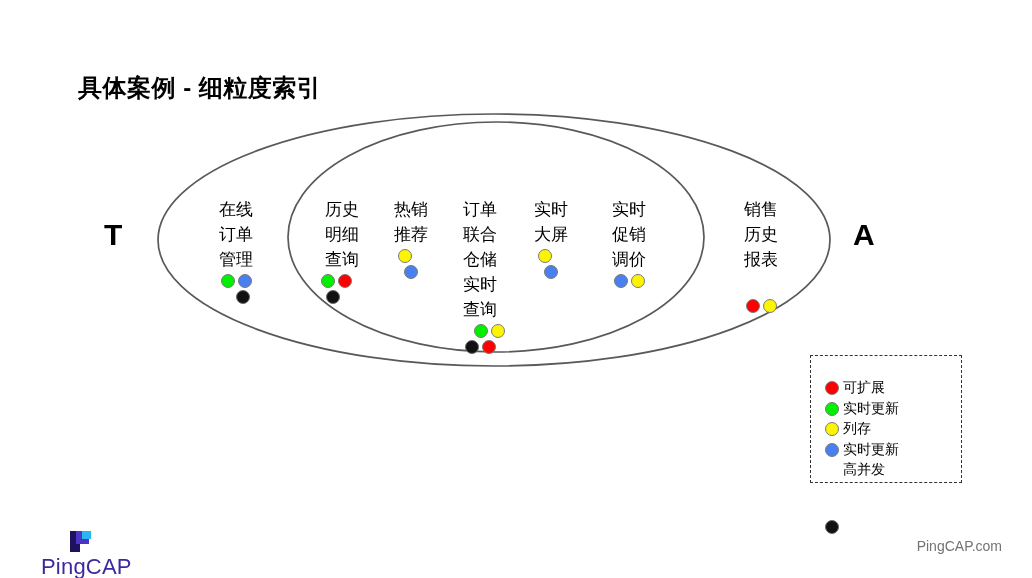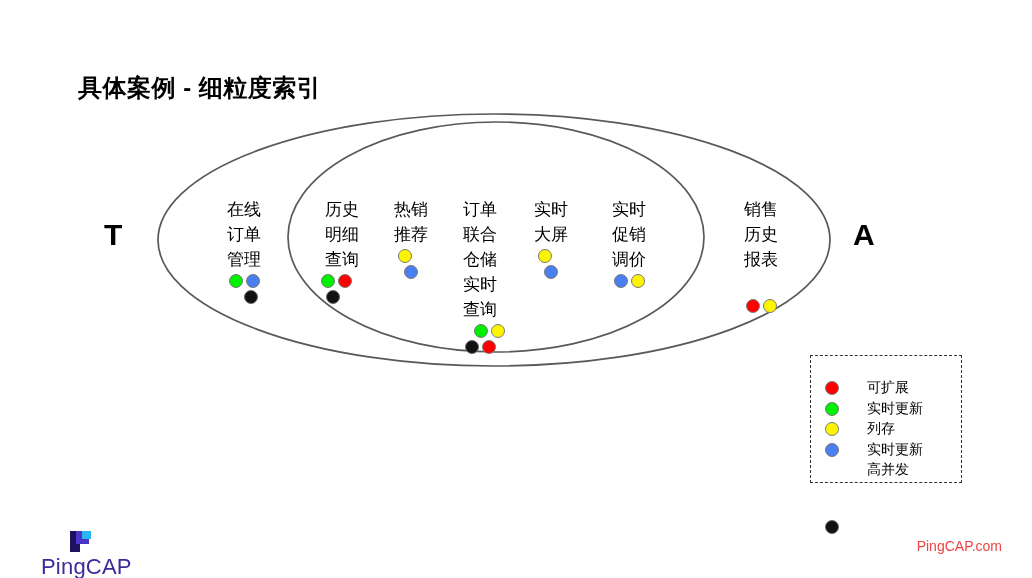--- a/index.html
+++ b/index.html
@@ -78,21 +78,21 @@
     border: 1.2px solid #7a7a7a;
     box-sizing: border-box;
   }
   .dot.red    { background: #fe0000; }
   .dot.green  { background: #00f000; }
   .dot.yellow { background: #fcf400; }
   .dot.blue   { background: #4a7ff0; }
   .dot.black  { background: #111111; border-color: #6a6a6a; }
 
   
-  .node-1 { left: 212px; top: 198px; width: 64px; }
+  .node-1 { left: 204px; top: 198px; width: 64px; }
   .node-2 { left: 312px; top: 198px; width: 60px; }
   .node-3 { left: 382px; top: 198px; width: 58px; }
   .node-4 { left: 452px; top: 198px; width: 56px; }
   .node-5 { left: 522px; top: 198px; width: 58px; }
   .node-6 { left: 600px; top: 198px; width: 58px; }
   .node-7 { left: 732px; top: 198px; width: 58px; gap: 25px; }
 
   
   .stagger-right { transform: translateX(7px); }
   .stagger-left  { transform: translateX(-6px); }
@@ -121,21 +121,21 @@
   }
   .legend-dot {
     width: 14px;
     height: 14px;
     border-radius: 50%;
     border: 1.2px solid #7a7a7a;
     box-sizing: border-box;
     flex: 0 0 auto;
   }
   .legend-text {
-    margin-left: 28px;
+    margin-left: 4px;
     font-size: 14px;
     white-space: nowrap;
   }
   .legend-row.continuation .legend-dot {
     background: transparent;
     border-color: transparent;
   }
 
   
   .stray-dot {
@@ -187,21 +187,21 @@
     margin-left: 8px;
     font-size: 22px;
     color: #3b2a9c;
     letter-spacing: 0.2px;
   }
   .footer-url {
     position: absolute;
     right: 30px;
     top: 538px;
     font-size: 14px;
-    color: #ef4444;
+    color: #737373;
   }
 </style>
 </head>
 <body>
 
 <div class="slide-title">具体案例 - 细粒度索引</div>
 
 <div class="venn-layer">
   <svg width="1032" height="578" viewBox="0 0 1032 578" xmlns="http://www.w3.org/2000/svg">
     <ellipse cx="494" cy="240" rx="336" ry="126" fill="none" stroke="#595959" stroke-width="1.7"></ellipse>

